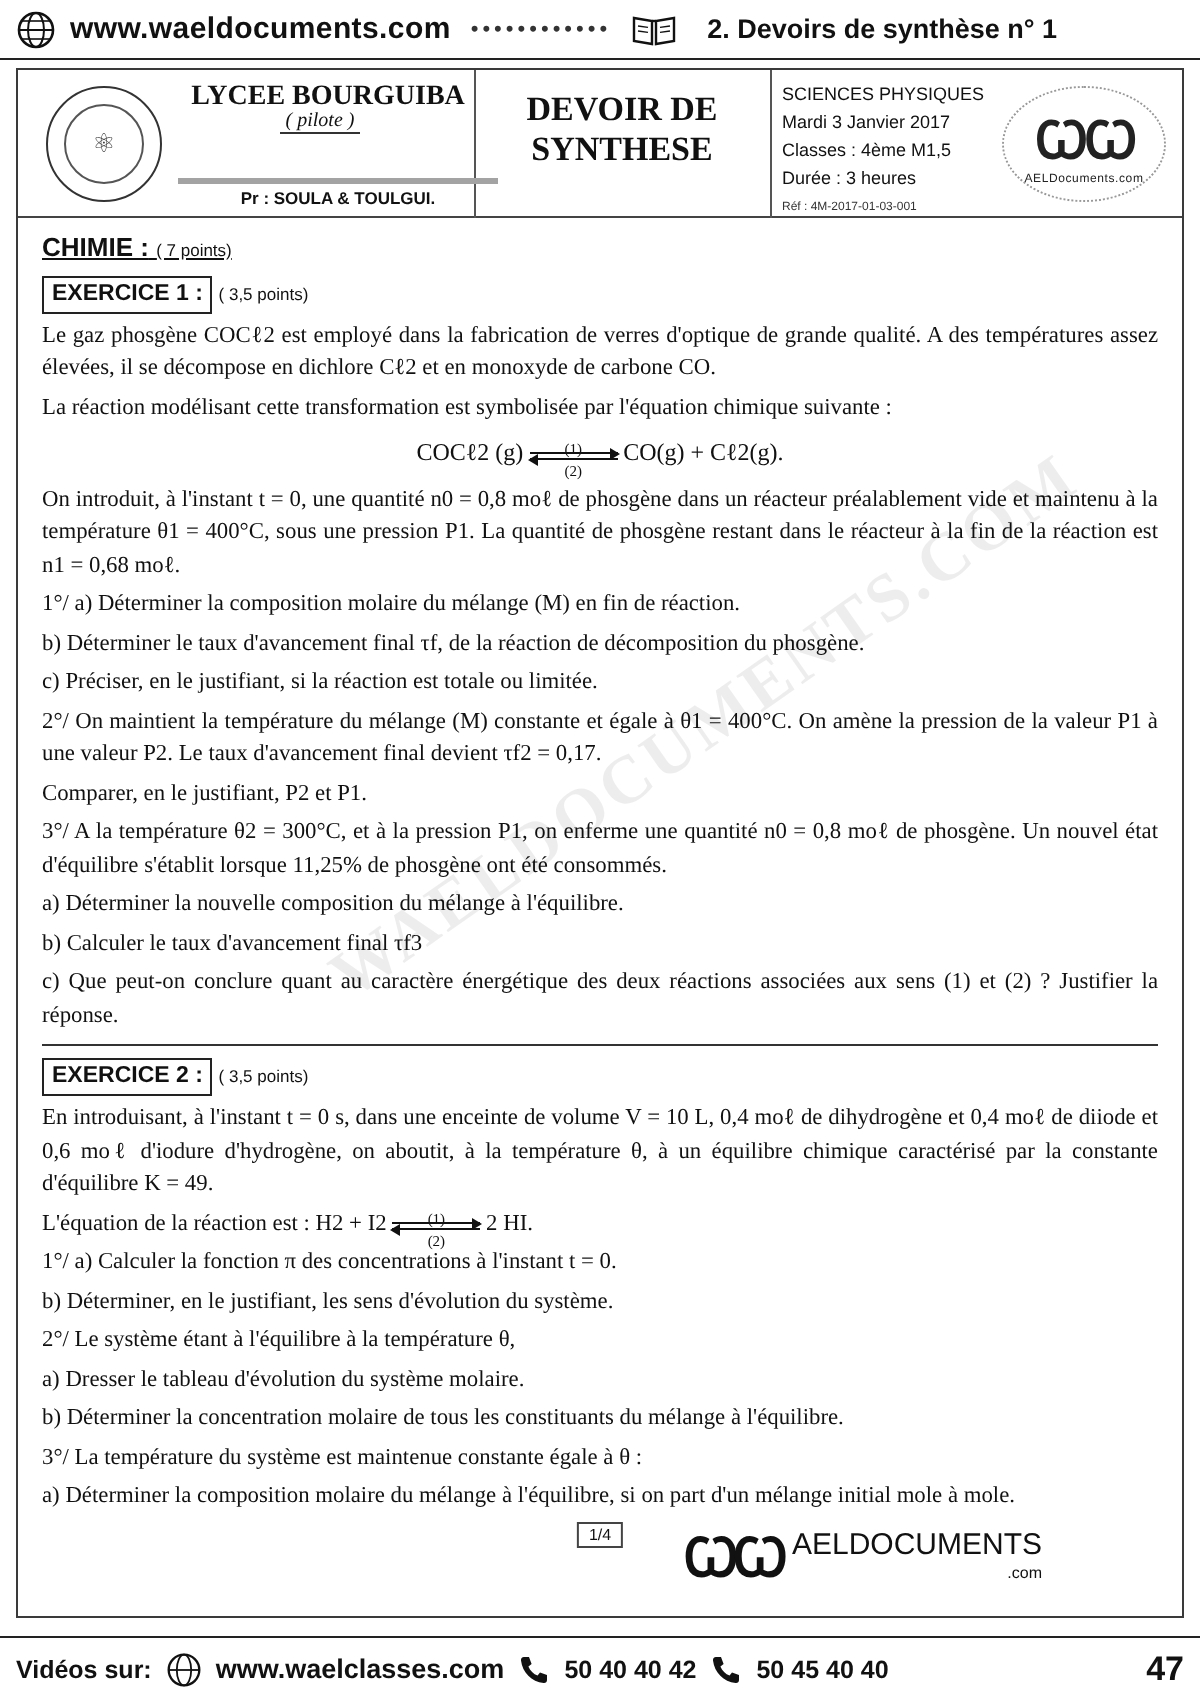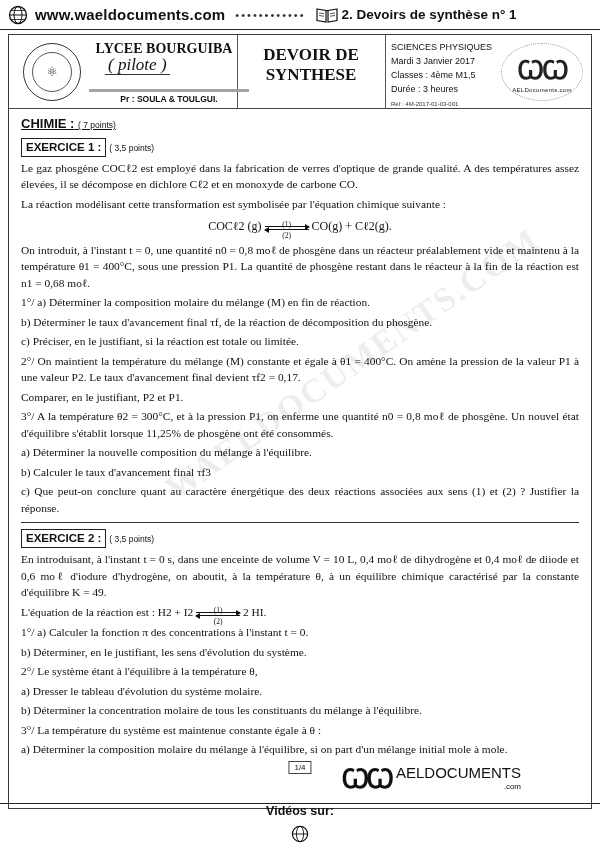--- a/index.html
+++ b/index.html
@@ -19,21 +19,21 @@
     display:flex; align-items:center;
     border-bottom:1px solid #222;
     padding:0 8px;
   }
   .topbar .globe { margin-right:7px; }
   .topbar .site {
     font-weight:bold; font-size:15px; letter-spacing:.2px;
   }
   .topbar .dots { flex:0 0 auto; margin:0 10px; color:#333; letter-spacing:2px; font-size:11px;}
   .topbar .chapter {
-    font-weight:bold; font-size:13.5px; margin-left:4px;
+    font-weight:bold; font-size:13.5px; margin-left:16px;
   }
 
   
   .page {
     position:absolute;
     top:34px; left:8px;
     width:584px; height:775px;
     border:1px solid #3a3a3a;
     background:#fff;
     overflow:hidden;
@@ -57,23 +57,23 @@
     width:40px;height:40px;border-radius:50%;border:1px solid #555;
     display:flex;align-items:center;justify-content:center;font-size:13px;
   }
   .hdr .school {
     position:absolute; left:80px; top:6px; width:150px;
     font-size:14px; font-weight:bold; text-align:center;
     font-family:"Liberation Serif", serif;
   }
   .hdr .pilote {
     position:absolute; left:96px; top:20px; width:110px;
-    text-align:left;
-    font-family:"Liberation Serif", serif;
-    font-size:17px; font-style:italic;
+    text-align:center;
+    font-family:"Liberation Serif", serif;
+    font-size:10px; font-style:italic;
   }
   .hdr .pilote span { border-bottom:1px solid #333; padding:0 3px;}
   .hdr .prof {
     position:absolute; left:80px; top:54px; width:160px;
     font-size:8.5px; text-align:center; font-weight:bold;
     border-top:3px solid #a3a3a3; padding-top:2px;
   }
   .hdr .title {
     position:absolute; left:232px; top:10px; width:140px;
     text-align:center; font-weight:bold; font-size:17px; line-height:1.15;
@@ -152,25 +152,24 @@
     position:absolute; left:120px; top:230px;
     font-size:34px; color:rgba(0,0,0,0.07);
     transform:rotate(-35deg);
     font-weight:bold; letter-spacing:2px;
     pointer-events:none; white-space:nowrap;
     font-family:"Liberation Serif", serif;
   }
 
   
   .botbar {
-    position:absolute; bottom:0; left:0; width:600px; height:47px;
+    position:absolute; bottom:0; left:0; width:600px; height:32px;
     border-top:1px solid #222;
     display:flex; align-items:center; padding:0 8px; gap:7px;
     font-size:12.5px;
-    flex-direction:column;
   }
   .botbar .videos { font-weight:bold; }
   .botbar .classes { font-weight:bold; font-size:13.5px;}
   .botbar .phone { font-weight:bold; font-size:12.5px;}
   .botbar .pno { margin-left:auto; font-weight:bold; font-size:17px;}
   svg { display:block; }
 </style>
 </head>
 <body>
 

